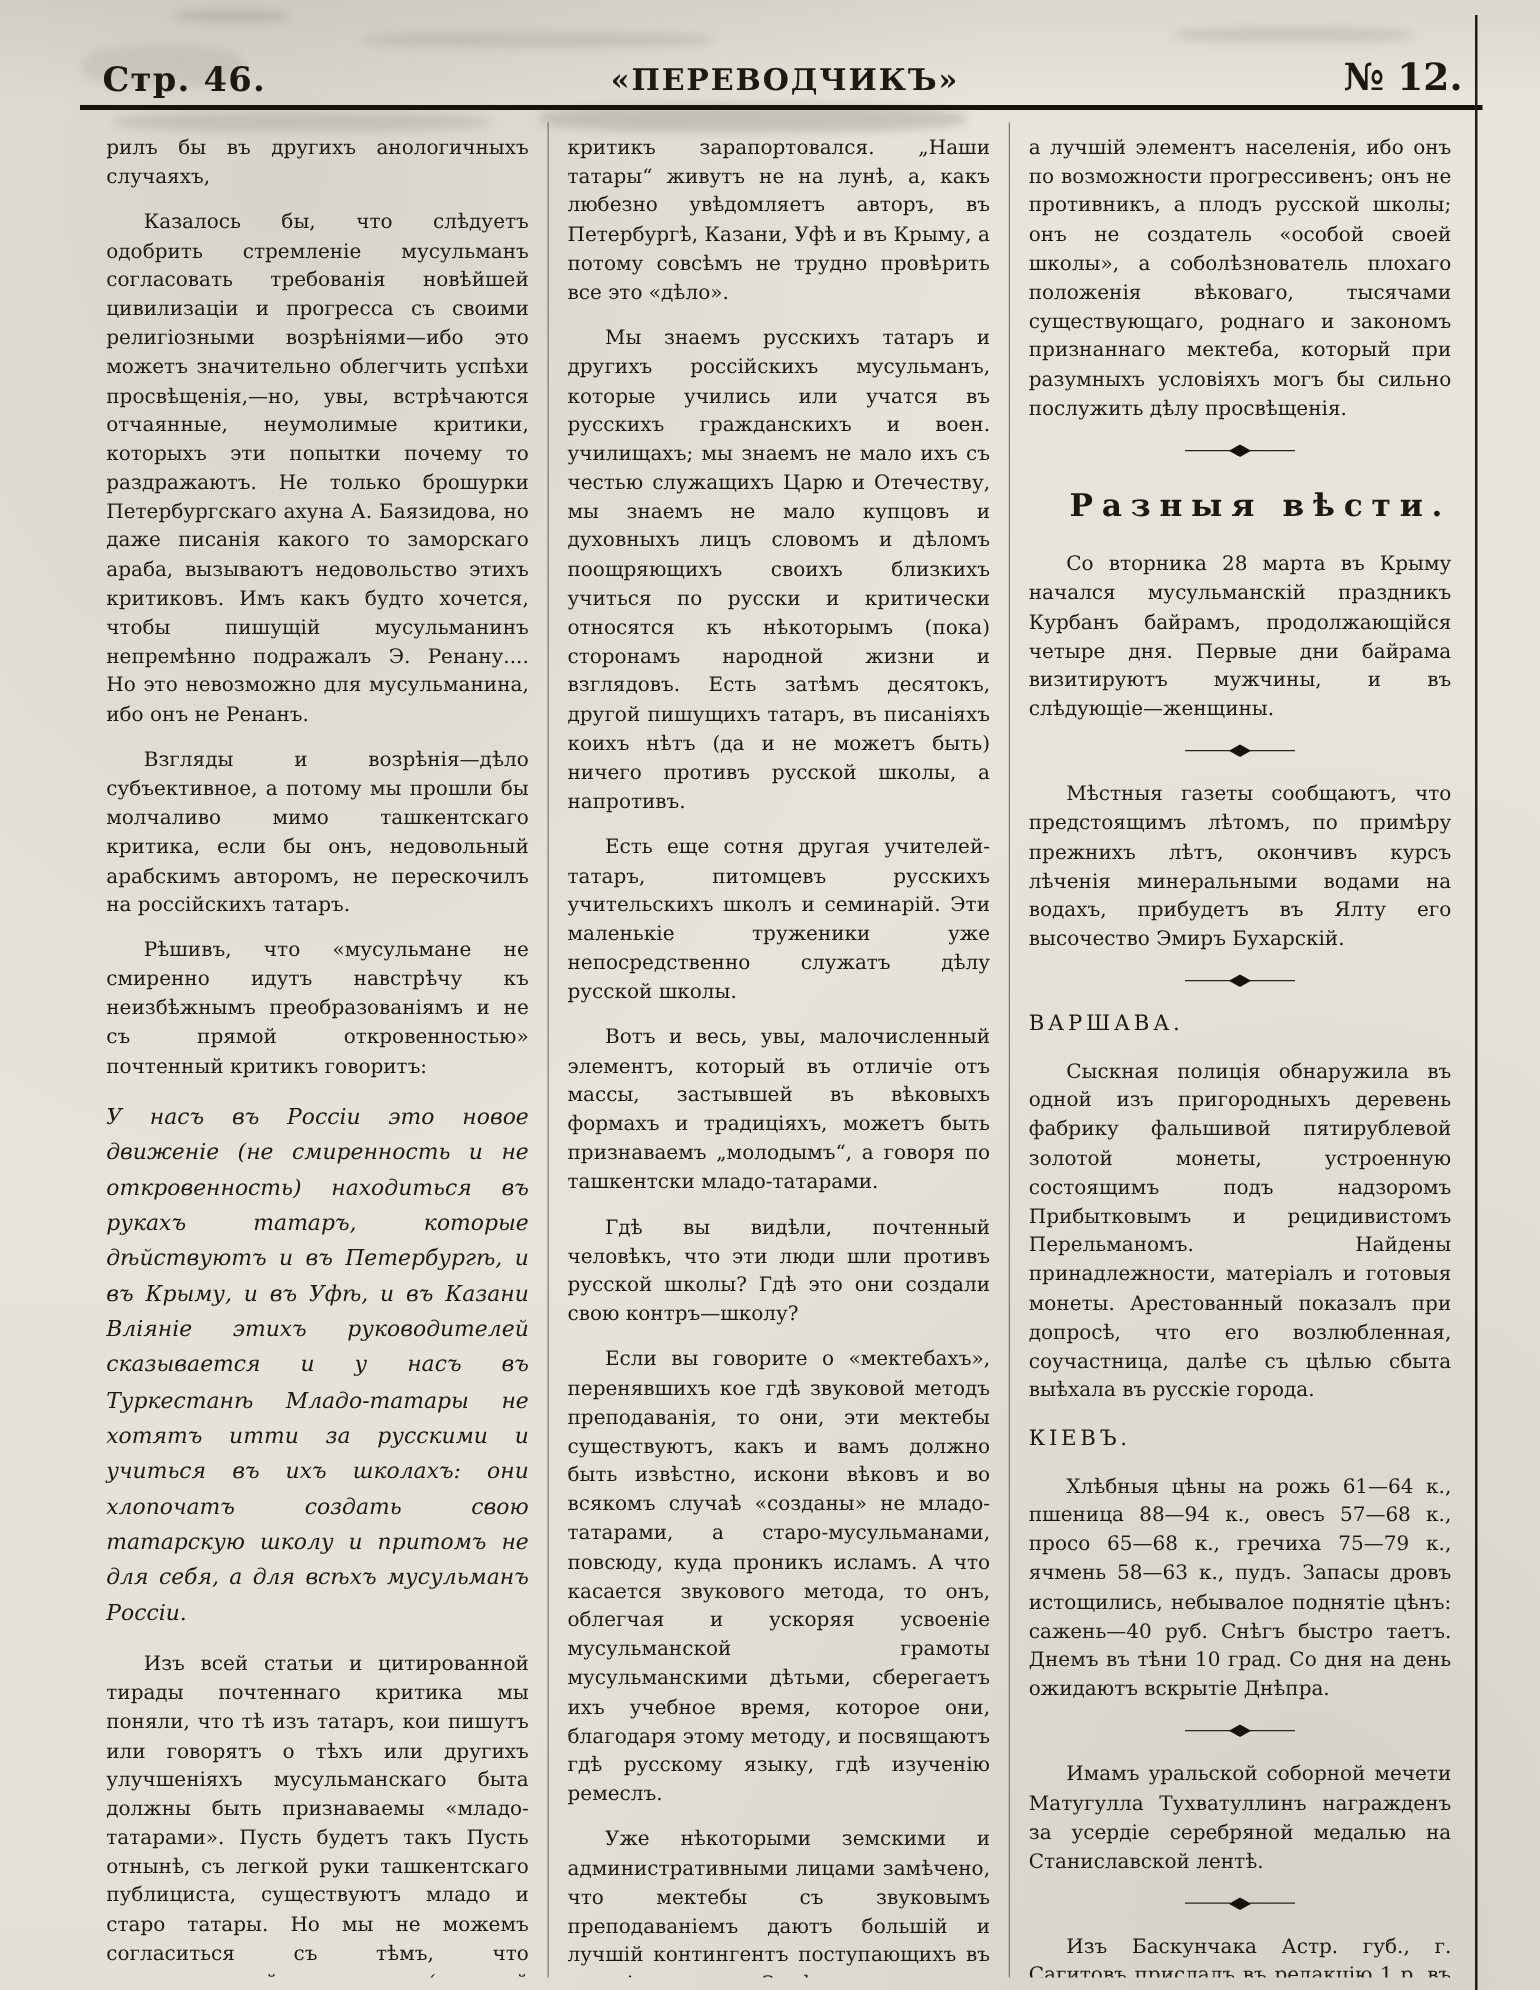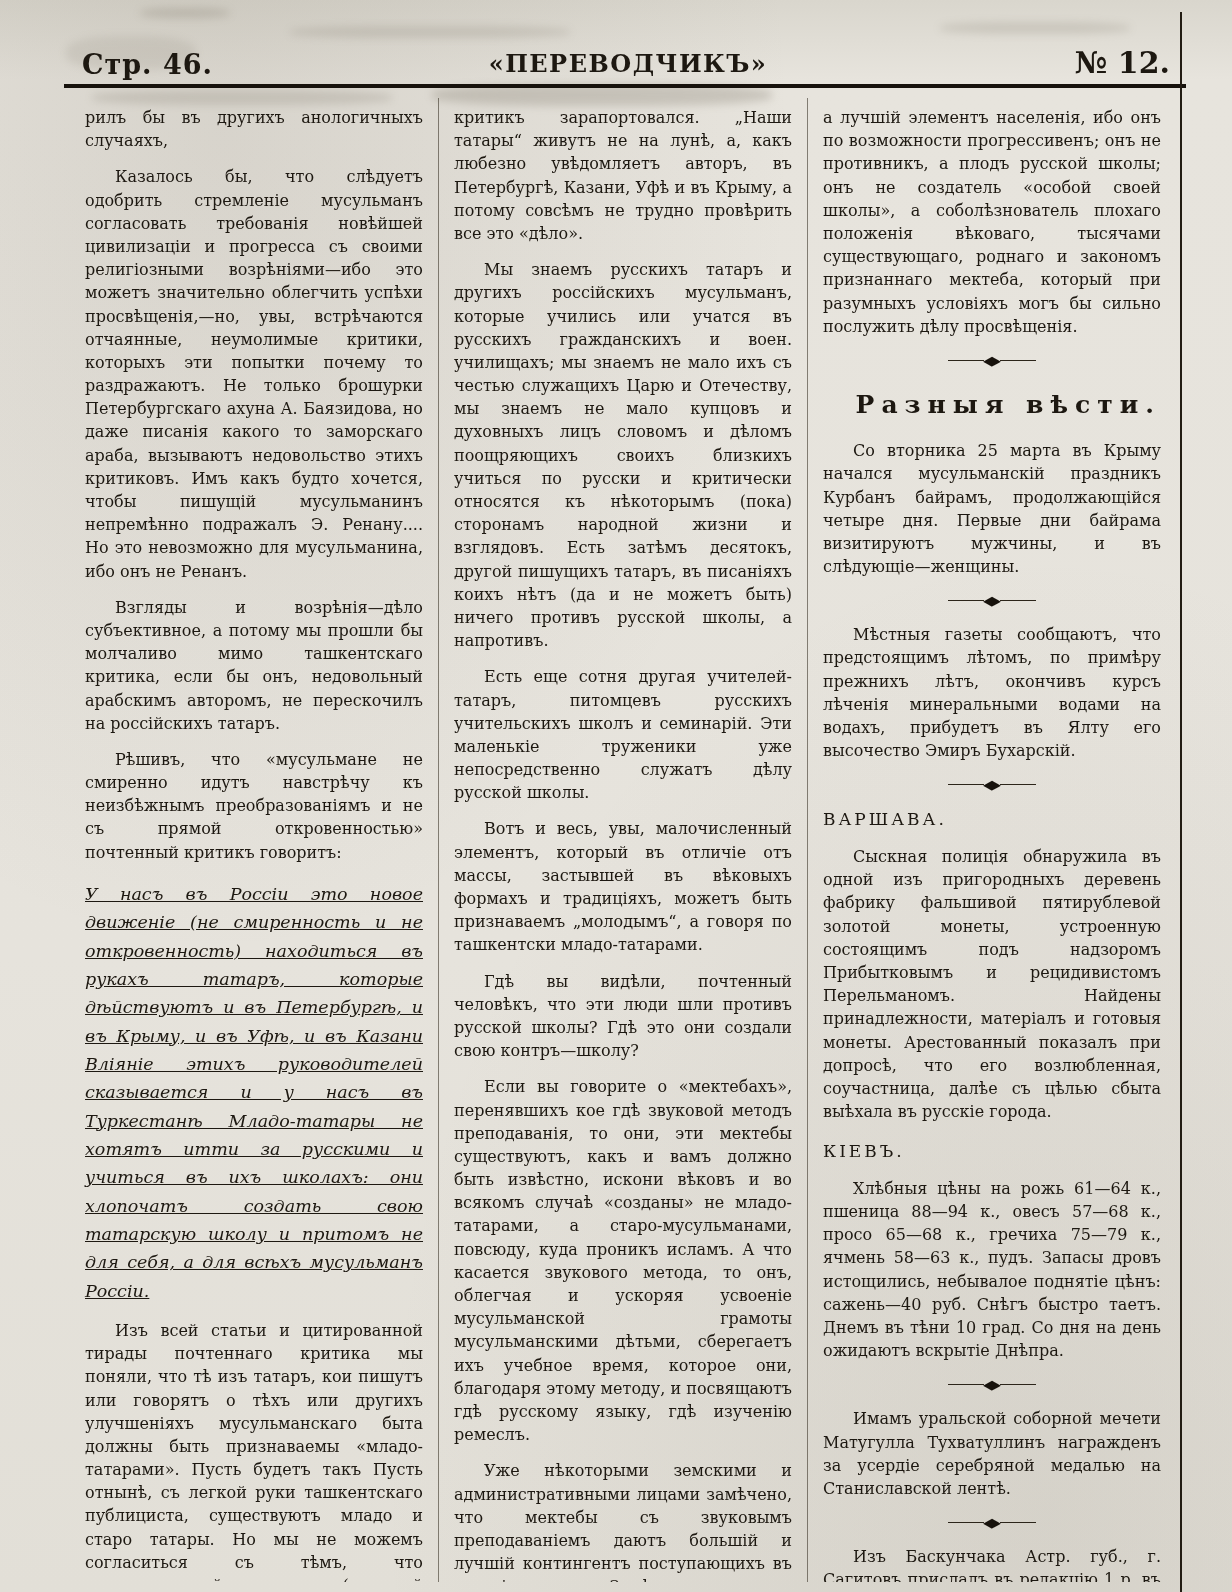--- a/index.html
+++ b/index.html
@@ -36,21 +36,21 @@
   .columns {
     position:absolute; top:98px; left:70px; right:56px; bottom:10px;
     display:flex;
   }
   .column { flex:1 1 0; padding:8px 15px 0 15px; text-align:justify; font-size:16px; line-height:1.45; overflow:hidden; }
   .column + .column { border-left:1px solid rgba(45,38,26,.55); }
 
   .block { margin:0 0 11px 0; }
   .p { text-indent:30px;margin-top:13px; }
   .opening { text-indent:0; }
-  .quote { font-style:italic; font-size:17.5px; line-height:1.62; text-indent:0; margin:16px 0 14px;text-decoration:underline; }
+  .quote { font-style:italic; font-size:17.5px; line-height:1.62; text-indent:0; margin:16px 0 14px; }
   .heading { text-align:right; font-weight:bold; font-size:25px; letter-spacing:7px; text-indent:0; margin:20px 0 16px; white-space:nowrap; }
   .subheading { text-align:left; font-size:17px; letter-spacing:3px; text-indent:0; margin:16px 0 10px; }
 
   .divider { display:flex; align-items:center; justify-content:center; margin:16px auto 16px; }
   .divider .dline { width:36px; height:1px; background:#2c251a; }
   .divider .diamond { font-size:13px; line-height:1; transform:scaleX(1.8); margin:0 3px; color:#17120c; }
 </style>
 </head>
 <body>
 
@@ -91,21 +91,21 @@
         <div class="block p">Уже нѣкоторыми земскими и административными лицами замѣчено, что мектебы съ звуковымъ преподаваніемъ даютъ большій и лучшій контингентъ поступающихъ въ русскія школы. Замѣтимъ еще, что мектебы, пригласившіе учителей русскаго языка—суть всѣ ново-методные (въ Бахчисараѣ, Нухѣ, Нахичевани, Оренбургѣ и другихъ мѣстахъ). Нѣтъ, милостивый государь, младо-татары не злой мальчикъ,</div>
       </div>
       <div class="column">
         <div class="block opening">а лучшій элементъ населенія, ибо онъ по возможности прогрессивенъ; онъ не противникъ, а плодъ русской школы; онъ не создатель «особой своей школы», а соболѣзнователь плохаго положенія вѣковаго, тысячами существующаго, роднаго и закономъ признаннаго мектеба, который при разумныхъ условіяхъ могъ бы сильно послужить дѣлу просвѣщенія.</div>
         <div class="divider">
           <span class="dline"></span>
           <span class="diamond">◆</span>
           <span class="dline"></span>
         </div>
         <div class="block heading">Разныя вѣсти.</div>
-        <div class="block p">Со вторника 25 марта въ Крыму начался мусульманскій праздникъ Курбанъ байрамъ, продолжающійся четыре дня. Первые дни байрама визитируютъ мужчины, и въ слѣдующіе—женщины.</div>
+        <div class="block p">Со вторника 28 марта въ Крыму начался мусульманскій праздникъ Курбанъ байрамъ, продолжающійся четыре дня. Первые дни байрама визитируютъ мужчины, и въ слѣдующіе—женщины.</div>
         <div class="divider">
           <span class="dline"></span>
           <span class="diamond">◆</span>
           <span class="dline"></span>
         </div>
         <div class="block p">Мѣстныя газеты сообщаютъ, что предстоящимъ лѣтомъ, по примѣру прежнихъ лѣтъ, окончивъ курсъ лѣченія минеральными водами на водахъ, прибудетъ въ Ялту его высочество Эмиръ Бухарскій.</div>
         <div class="divider">
           <span class="dline"></span>
           <span class="diamond">◆</span>
           <span class="dline"></span>

